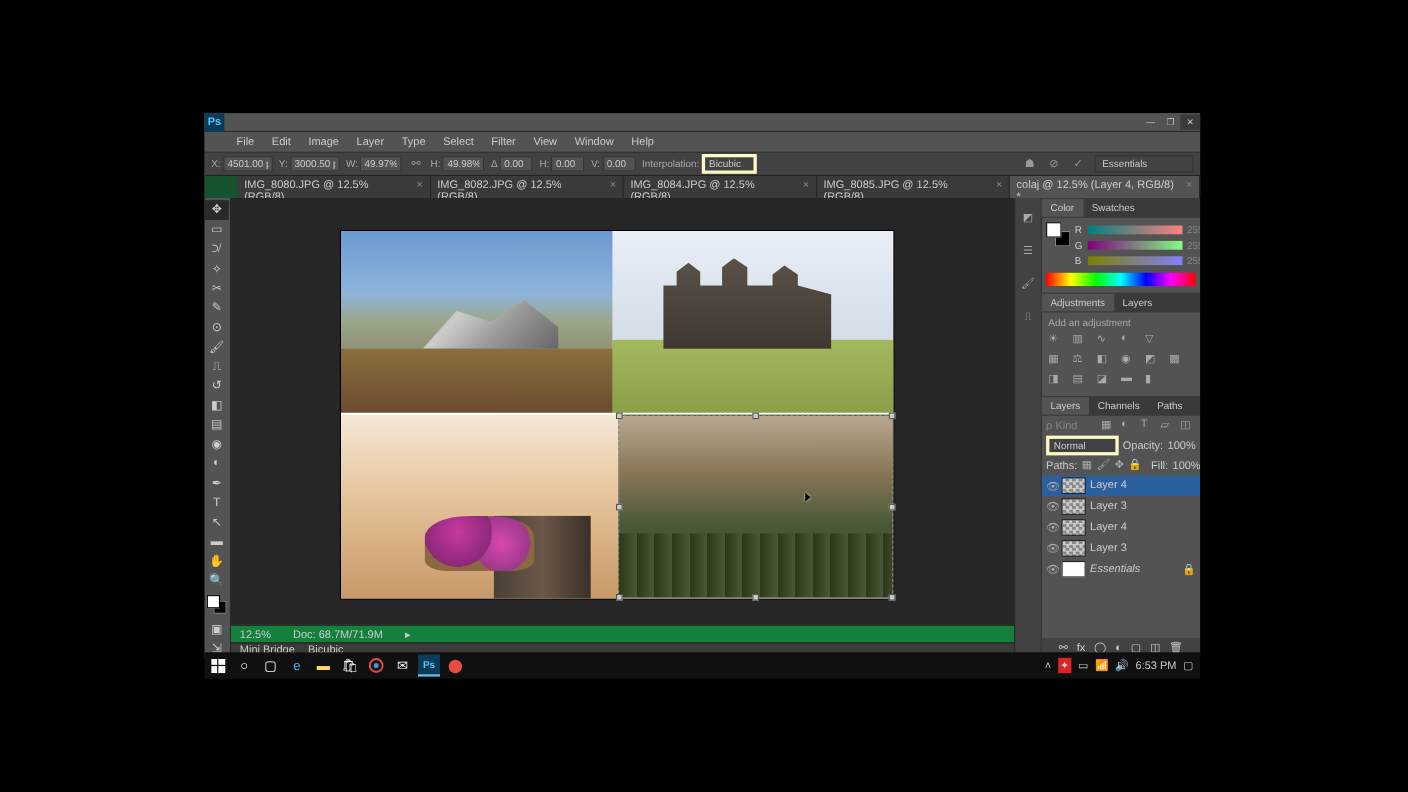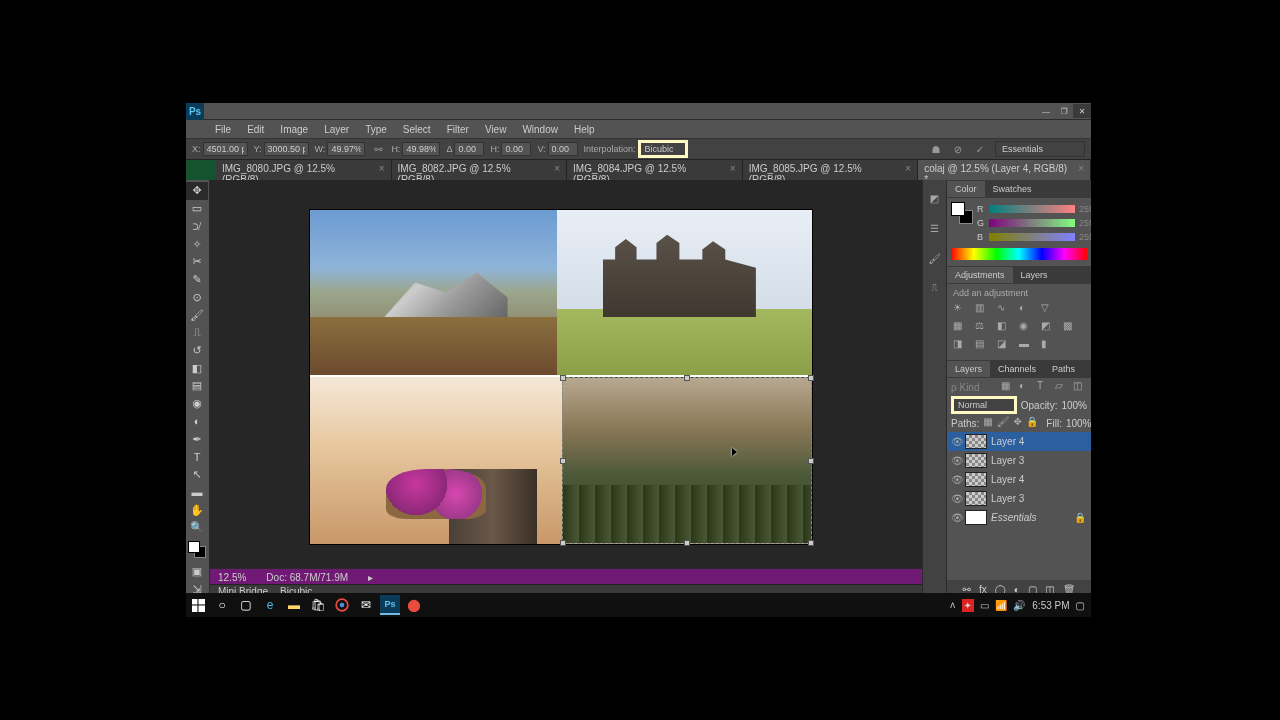--- a/index.html
+++ b/index.html
@@ -42,21 +42,21 @@
 .q3{left:0;top:167px;width:252px;height:167px;background:linear-gradient(to bottom,#f5e8d8 0%,#e8c8a0 40%,#c89868 100%)}
 .flowers{position:absolute;bottom:15%;left:30%;width:40%;height:30%;background:radial-gradient(circle at 30% 30%,#c838a0 0%,#8b2878 40%,transparent 40%),radial-gradient(circle at 70% 50%,#d848b0 0%,#9b3888 35%,transparent 35%),#8b6840;border-radius:40% 40% 20% 20%}
 .stump{position:absolute;bottom:0;right:10%;width:35%;height:45%;background:linear-gradient(to right,#4a4038,#6a5848,#3a3028)}
 .q4{left:252px;top:167px;width:250px;height:167px;background:linear-gradient(to bottom,#b8a890 0%,#8b7858 30%,#4a5838 60%,#3a4828 100%);border:1px dashed #888;position:absolute}
 .tree-dots{position:absolute;bottom:0;width:100%;height:35%;background:repeating-linear-gradient(90deg,#2a3818 0px,#3a4828 8px,#4a5838 16px)}
 .handle{position:absolute;width:6px;height:6px;background:#ccc;border:1px solid #555}
 .h-tl{left:-3px;top:-3px}.h-tr{right:-3px;top:-3px}.h-bl{left:-3px;bottom:-3px}.h-br{right:-3px;bottom:-3px}
 .h-tm{left:50%;top:-3px;margin-left:-3px}.h-bm{left:50%;bottom:-3px;margin-left:-3px}
 .h-ml{left:-3px;top:50%;margin-top:-3px}.h-mr{right:-3px;top:50%;margin-top:-3px}
 .cursor{position:absolute;left:422px;top:238px;width:0;height:0;border-left:5px solid #000;border-top:4px solid transparent;border-bottom:4px solid transparent;filter:drop-shadow(0 0 1px #fff)}
-.statusbar{height:17px;background:#701a75;display:flex;align-items:center;padding:0 8px;gap:20px;font-size:9px;border-top:1px solid #2a2a2a}
+.statusbar{height:17px;background:#15803d;display:flex;align-items:center;padding:0 8px;gap:20px;font-size:9px;border-top:1px solid #2a2a2a}
 .bottombar{height:14px;background:#3a3a3a;display:flex;align-items:center;padding:0 8px;gap:12px;font-size:9px;border-top:1px solid #222}
 
 .iconcol{width:24px;background:#424242;border-left:1px solid #2a2a2a;display:flex;flex-direction:column;padding-top:10px;gap:14px;align-items:center}
 .iconcol .ic{width:16px;height:16px;color:#aaa;cursor:pointer;display:flex;align-items:center;justify-content:center}
 
 .panels{width:145px;background:#535353;border-left:1px solid #2a2a2a;display:flex;flex-direction:column}
 .panel-tabs{height:18px;background:#3a3a3a;display:flex;align-items:center}
 .ptab{padding:3px 8px;font-size:9px;cursor:pointer}
 .ptab.active{background:#535353}
 .color-panel{height:68px;padding:4px}

